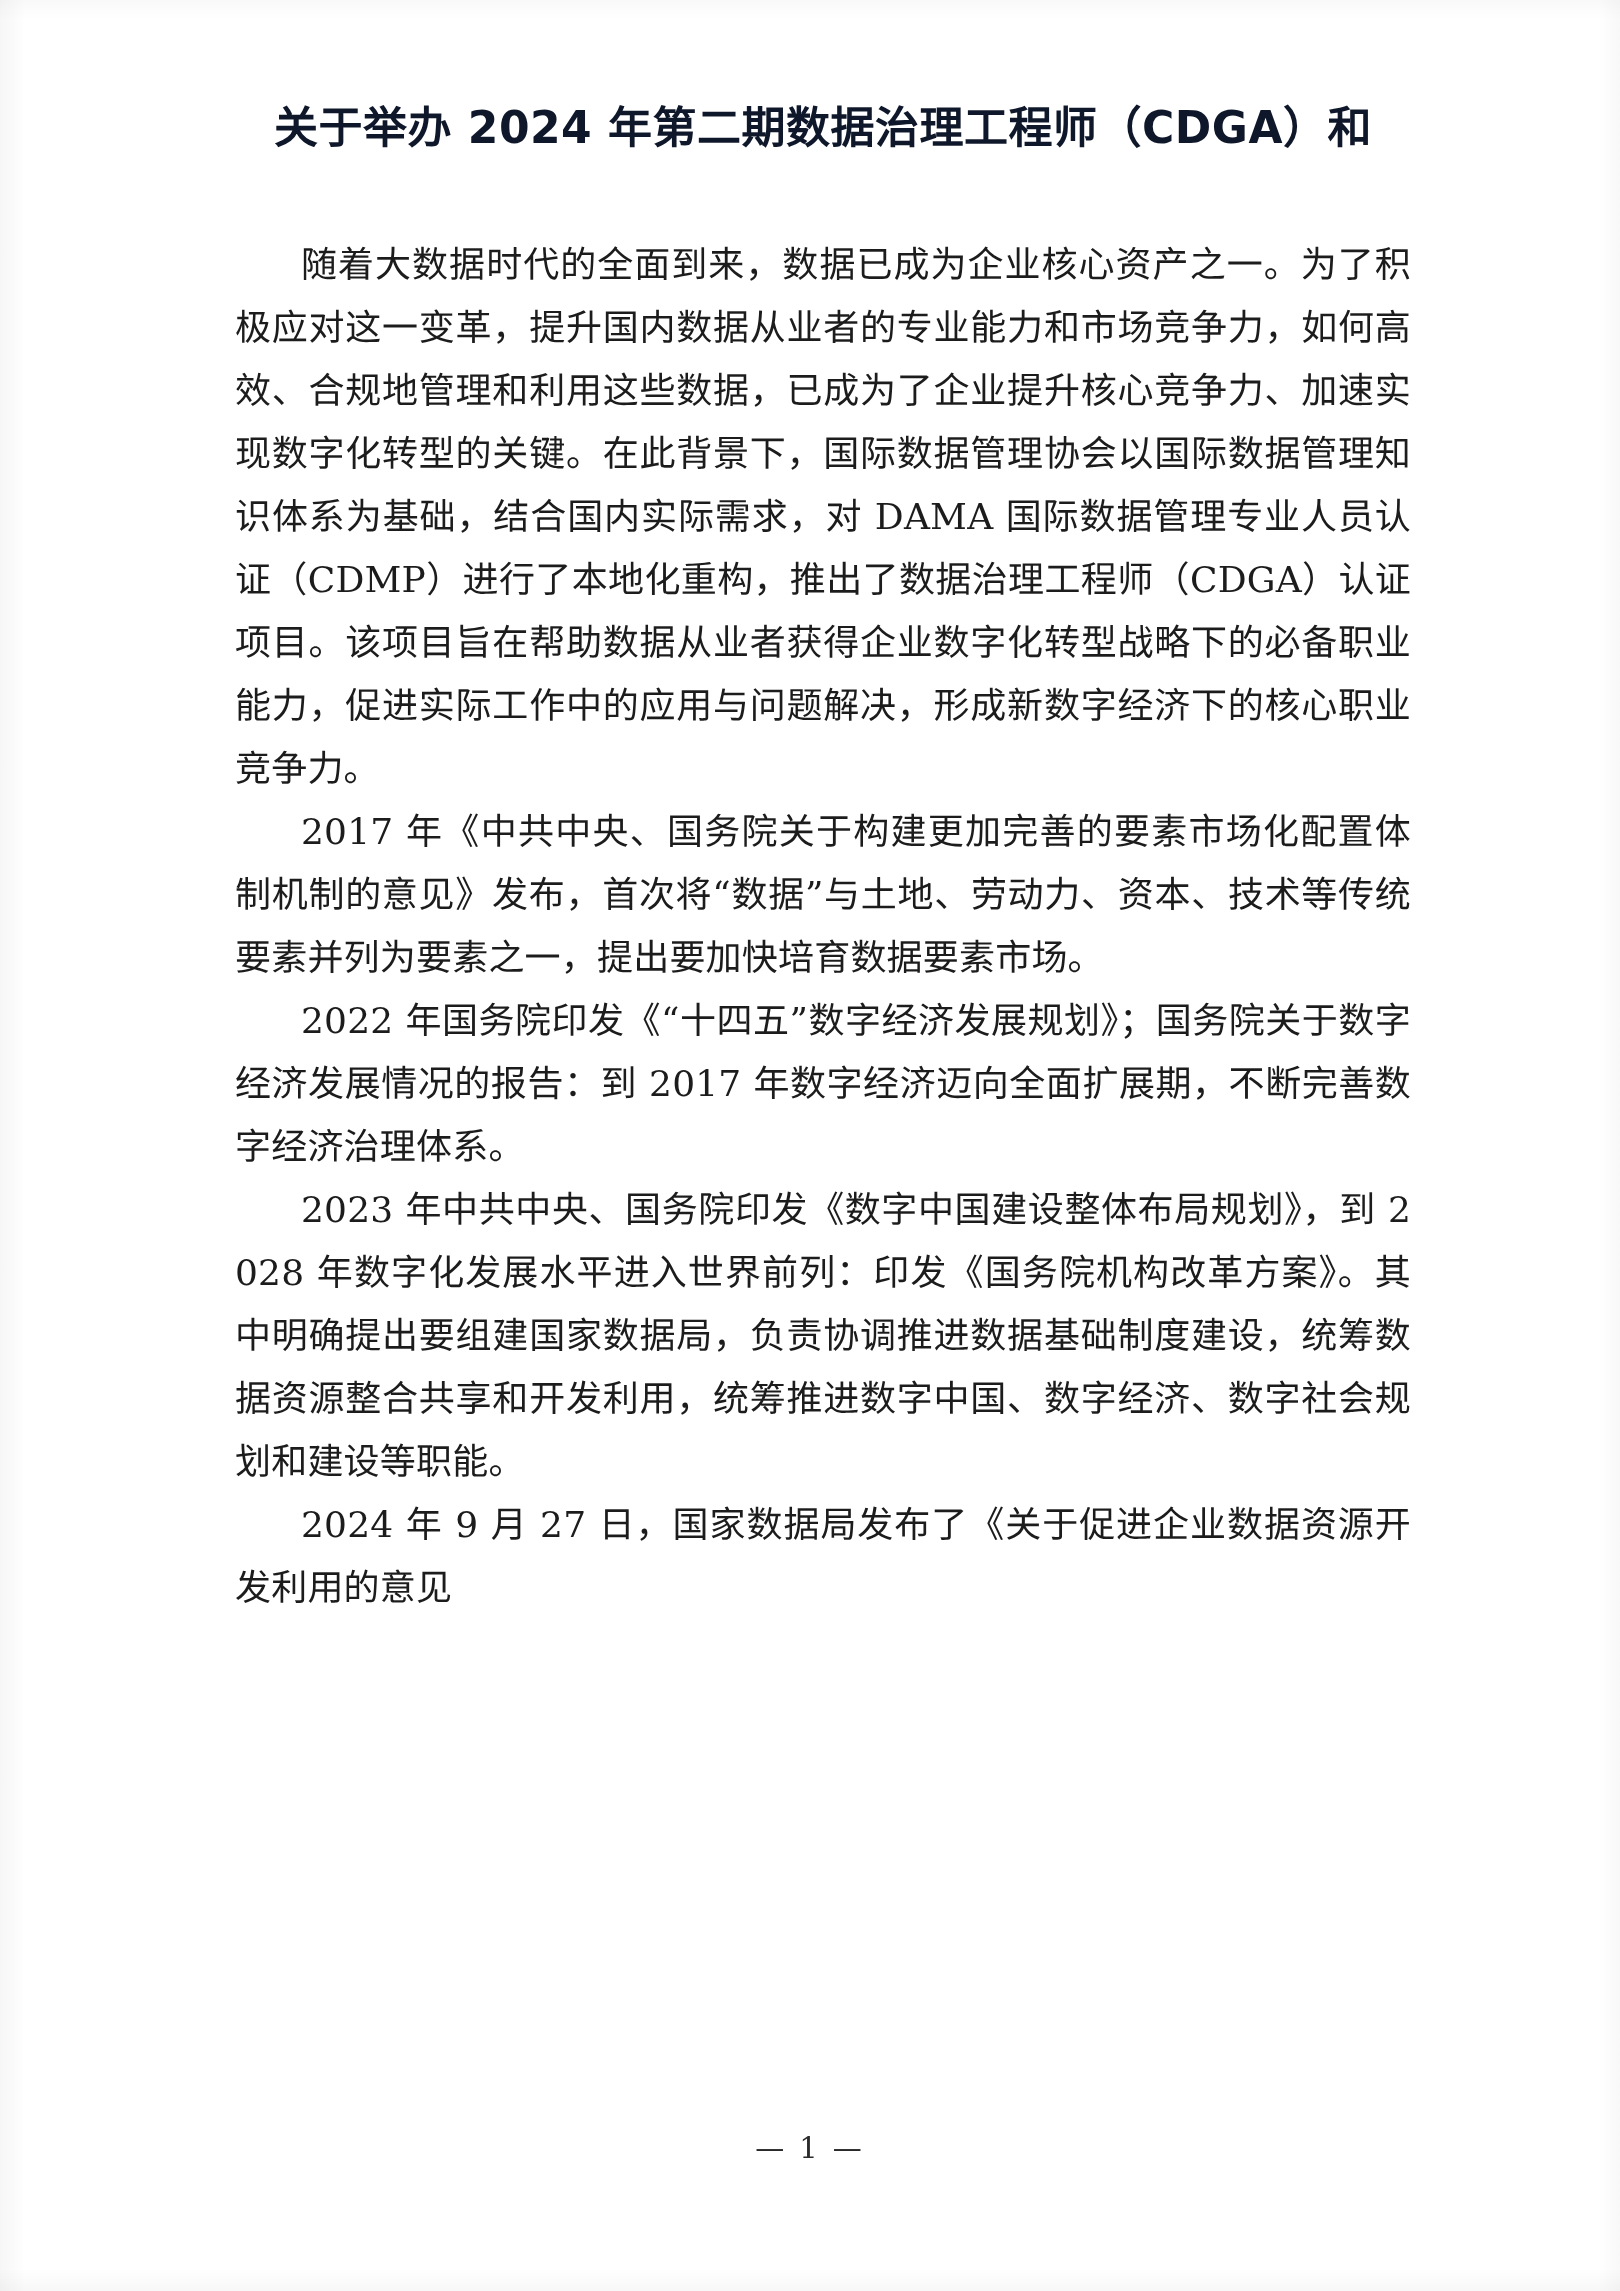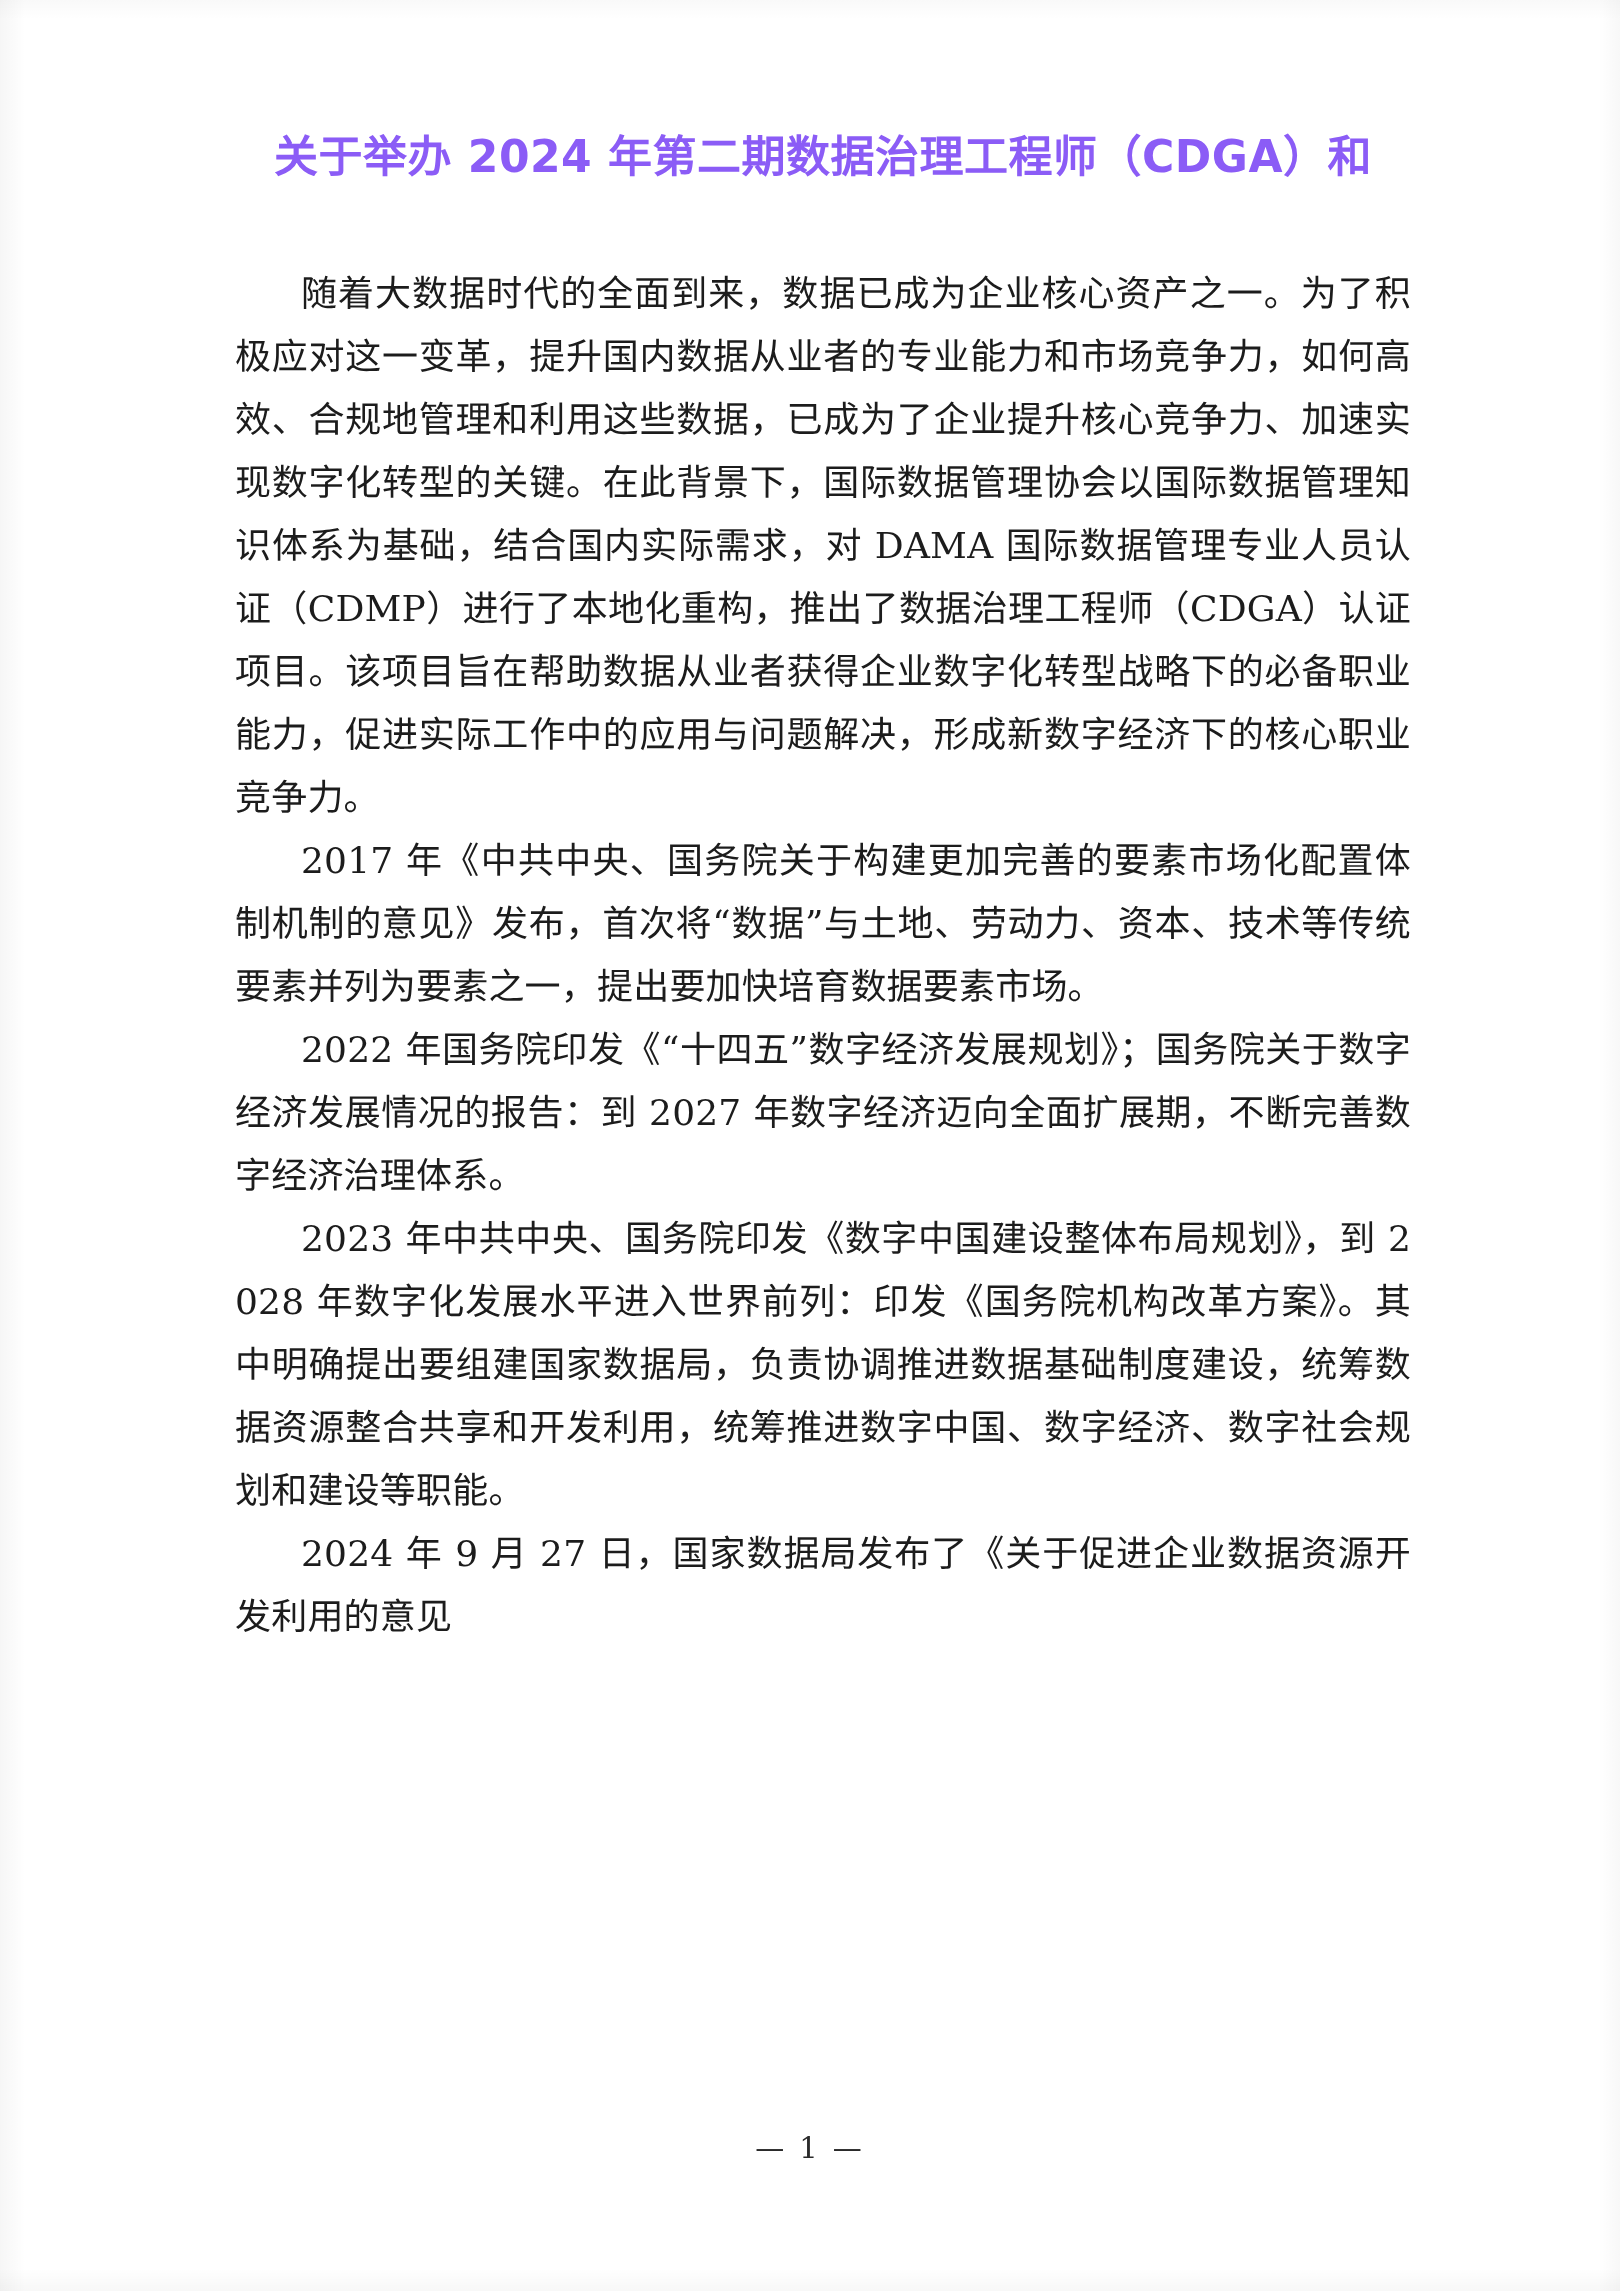--- a/index.html
+++ b/index.html
@@ -36,28 +36,28 @@
 
   #content {
     position: absolute;
     left: 235px;
     top: 0;
     width: 1176px;
   }
 
   .doc-title {
     margin: 0;
-    padding-top: 118px;
+    padding-top: 89px;
     font-family: "DejaVu Sans", "Liberation Sans", sans-serif;
     font-weight: 700;
     font-size: 44px;
     line-height: 77px;
     letter-spacing: 0.5px;
     text-align: center;
-    color: #8b5cf6;
+    color: #0f172a;
     -webkit-font-smoothing: none;
   }
   .title-line {
     display: block;
     white-space: nowrap;
   }
 
   .body-block {
     margin-top: 67px;
   }
@@ -96,21 +96,21 @@
 
   <div id="content">
 
     <h1 class="doc-title">
       <span class="title-line">关于举办 2024 年第二期数据治理工程师（CDGA）和</span>
     </h1>
 
     <div class="body-block">
       <p class="para">随着大数据时代的全面到来，数据已成为企业核心资产之一。为了积极应对这一变革，提升国内数据从业者的专业能力和市场竞争力，如何高效、合规地管理和利用这些数据，已成为了企业提升核心竞争力、加速实现数字化转型的关键。在此背景下，国际数据管理协会以国际数据管理知识体系为基础，结合国内实际需求，对 DAMA 国际数据管理专业人员认证（CDMP）进行了本地化重构，推出了数据治理工程师（CDGA）认证项目。该项目旨在帮助数据从业者获得企业数字化转型战略下的必备职业能力，促进实际工作中的应用与问题解决，形成新数字经济下的核心职业竞争力。</p>
       <p class="para">2017 年《中共中央、国务院关于构建更加完善的要素市场化配置体制机制的意见》发布，首次将“数据”与土地、劳动力、资本、技术等传统要素并列为要素之一，提出要加快培育数据要素市场。</p>
-      <p class="para">2022 年国务院印发《“十四五”数字经济发展规划》；国务院关于数字经济发展情况的报告：到 2027 年数字经济迈向全面扩展期，不断完善数字经济治理体系。</p>
+      <p class="para">2022 年国务院印发《“十四五”数字经济发展规划》；国务院关于数字经济发展情况的报告：到 2017 年数字经济迈向全面扩展期，不断完善数字经济治理体系。</p>
       <p class="para">2023 年中共中央、国务院印发《数字中国建设整体布局规划》，到 2028 年数字化发展水平进入世界前列：印发《国务院机构改革方案》。其中明确提出要组建国家数据局，负责协调推进数据基础制度建设，统筹数据资源整合共享和开发利用，统筹推进数字中国、数字经济、数字社会规划和建设等职能。</p>
       <p class="para">2024 年 9 月 27 日，国家数据局发布了《关于促进企业数据资源开发利用的意见</p>
     </div>
 
   </div>
 
   <div class="page-number">— 1 —</div>
 
 </div>
 

